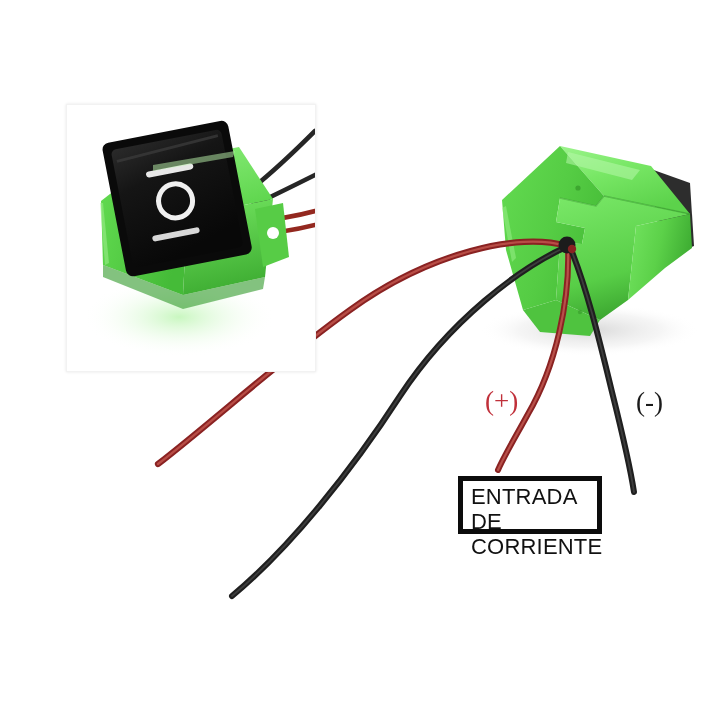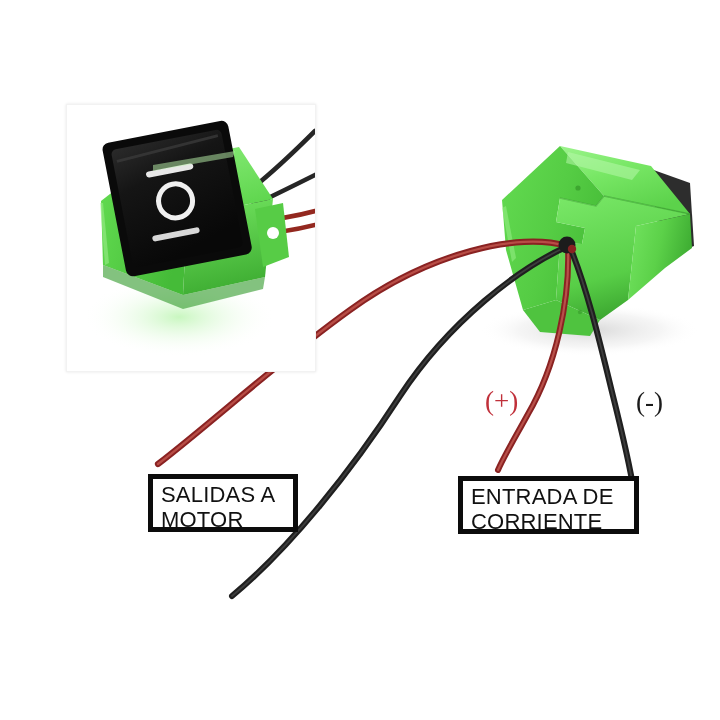--- a/index.html
+++ b/index.html
@@ -30,21 +30,21 @@
     box-sizing:border-box;
     padding:3px 8px 5px 8px;
     color:#111111;
     font-size:22px;
     line-height:25px;
     font-weight:400;
     letter-spacing:0.2px;
     white-space:pre-line;
   }
   #label-salidas{left:148px;top:474px;width:150px;height:58px;}
-  #label-entrada{left:458px;top:476px;width:181px;height:58px;}
+  #label-entrada{left:458px;top:476px;width:144px;height:58px;}
 
   
   .polarity{
     position:absolute;
     font-size:27px;
     line-height:27px;
     font-weight:400;
     font-family:"Liberation Serif", serif;
   }
   #polarity-plus{left:485px;top:388px;color:#c0303a;}
@@ -200,22 +200,20 @@
         <circle cx="108" cy="94" r="17" fill="none" stroke="#f0f0f0" stroke-width="5"></circle>
 
         <rect x="78" y="124" width="48" height="6" rx="3" fill="#d8d8d8"></rect>
       </g>
 
       <path d="M 86 60 L 168 46 L 166 52 L 86 66 Z" fill="#bdf8ae" opacity="0.5"></path>
       <path d="M 36 98 L 42 158 L 38 160 L 33 98 Z" fill="#a6f296" opacity="0.5"></path>
     </svg>
   </div>
 
-  <div id="label-salidas" class="label-box">SALIDAS A
-MOTOR</div>
 
   <div id="label-entrada" class="label-box">ENTRADA DE
 CORRIENTE</div>
 
   <div id="polarity-plus" class="polarity">(+)</div>
 
   <div id="polarity-minus" class="polarity">(-)</div>
 
 </div>
 

